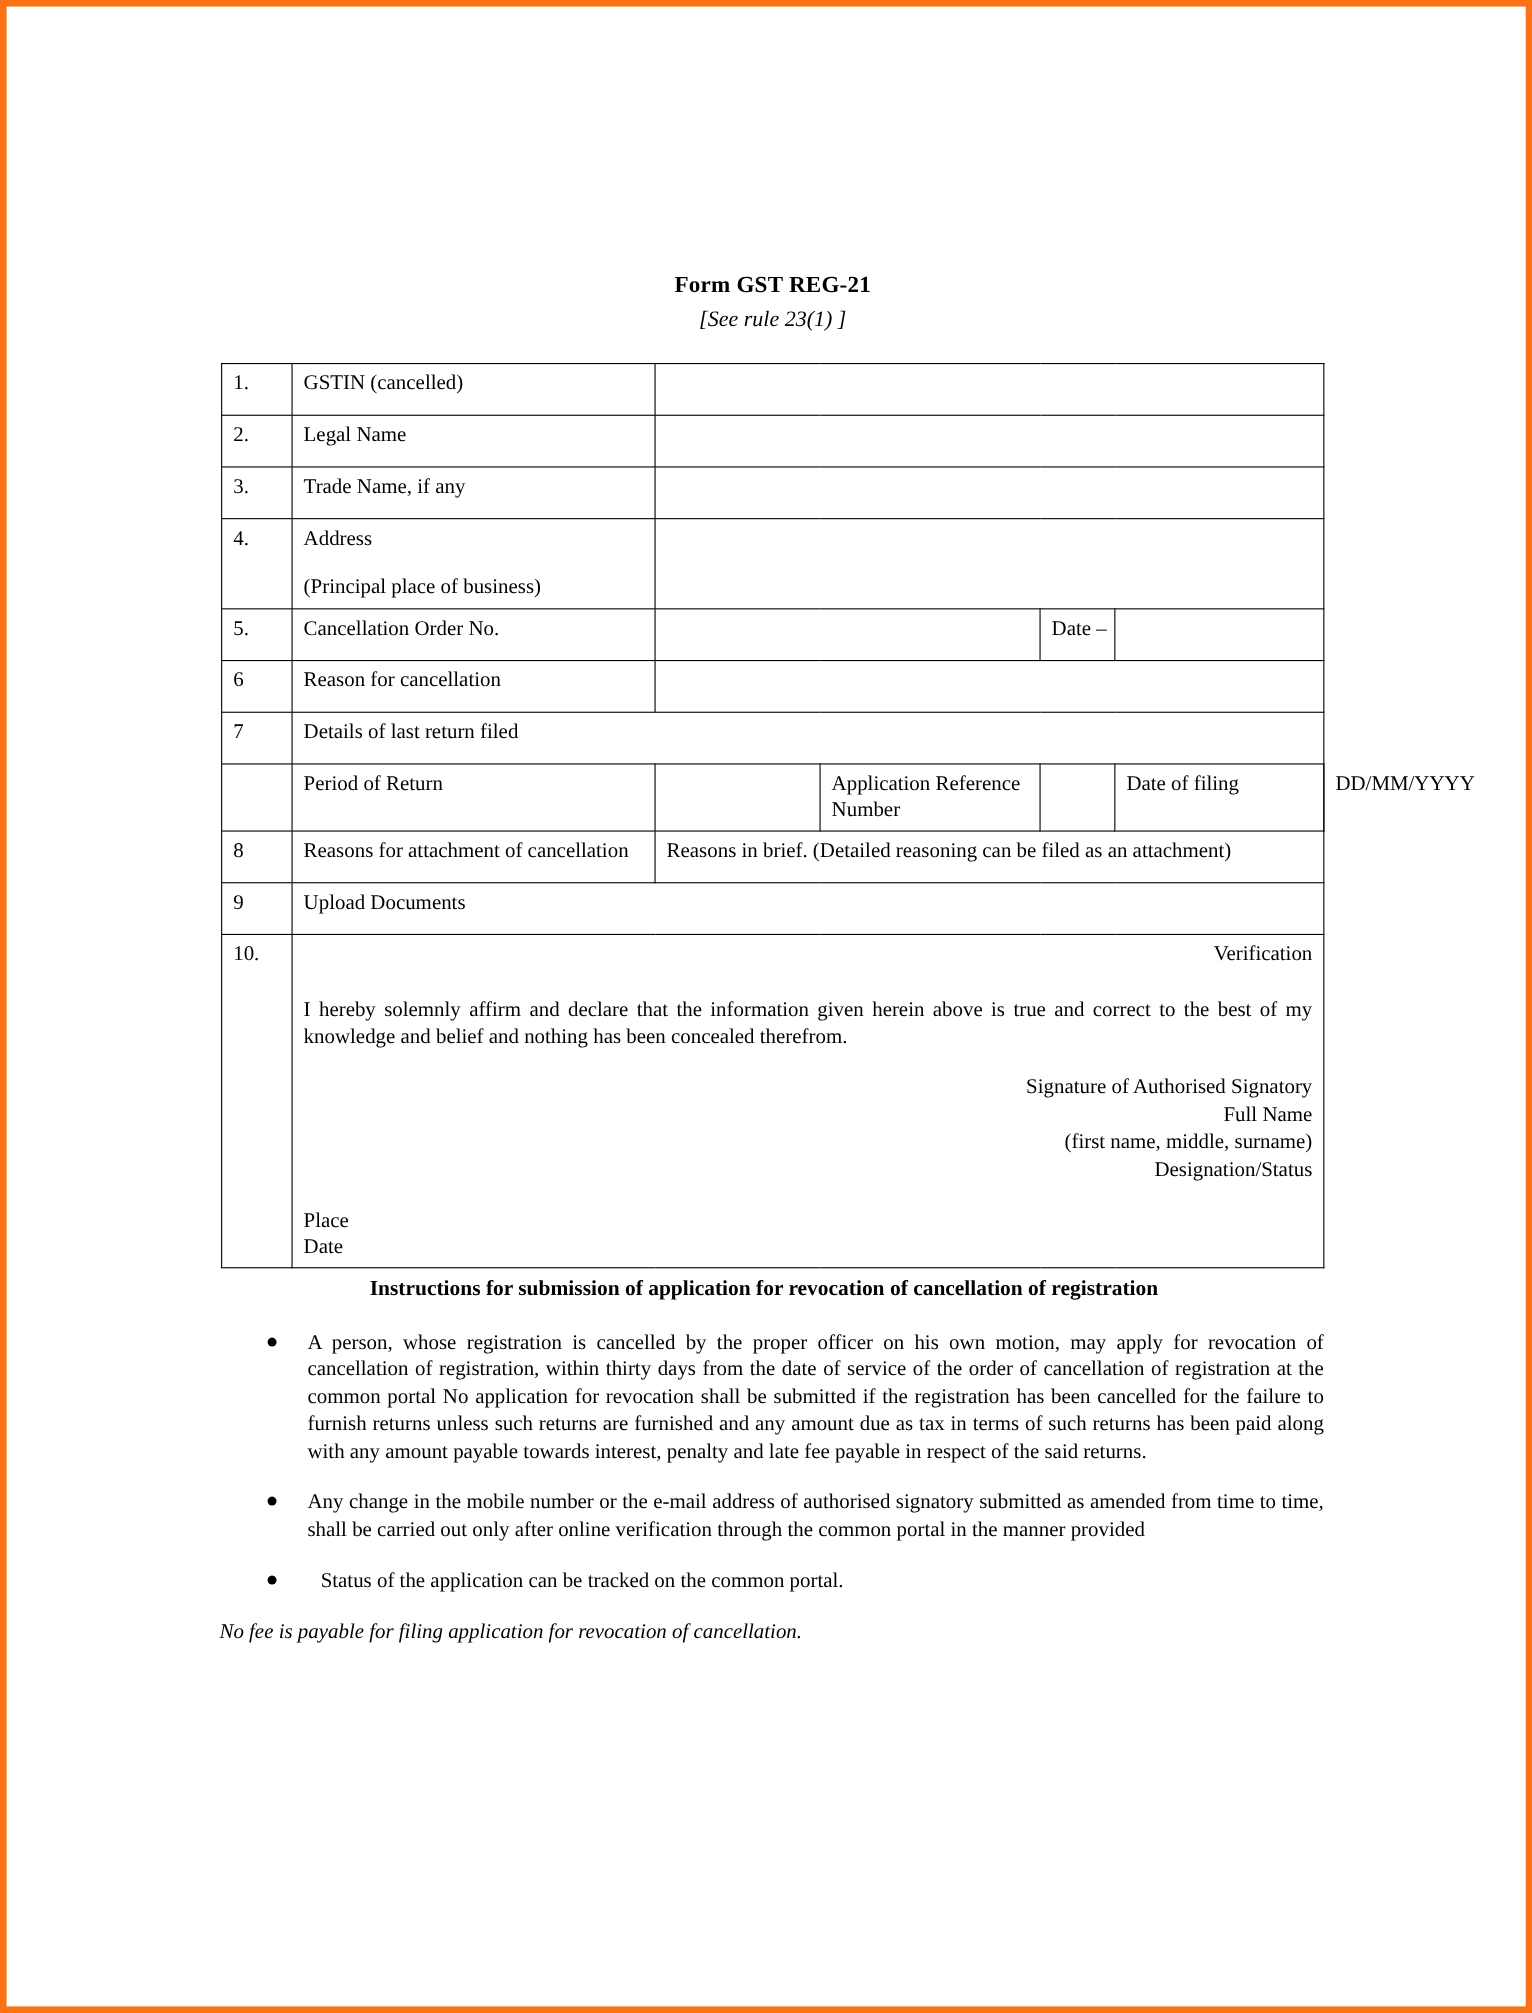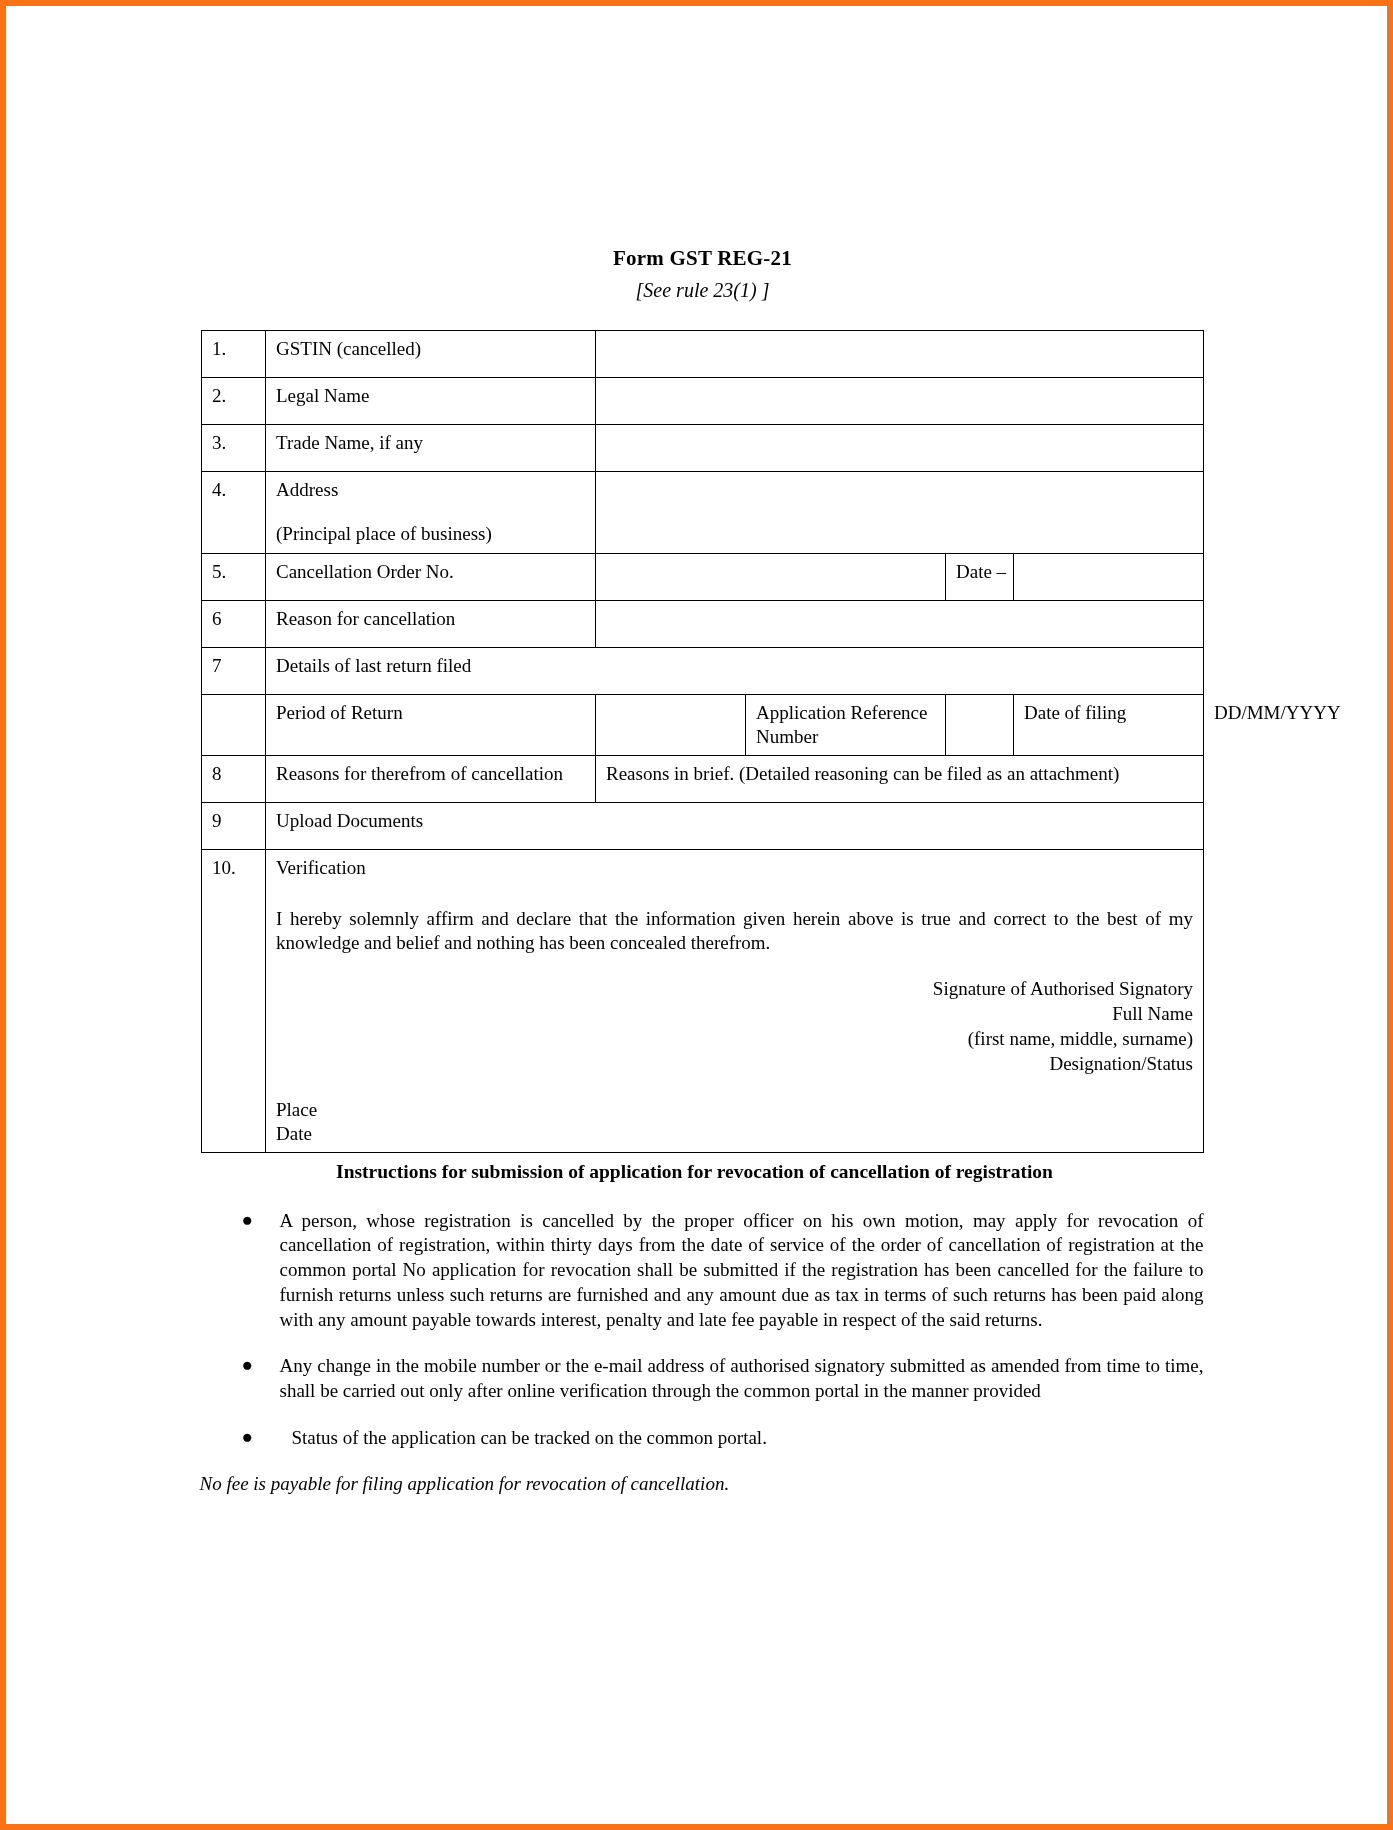--- a/index.html
+++ b/index.html
@@ -94,21 +94,21 @@
   td.tall-70 { height: 70px; }
   td.tall-56 { height: 56px; }
   td.tall-44 { height: 44px; }
 
   
   td.verif {
     height: 250px;
     padding-top: 8px;
     padding-bottom: 4px;
   }
-  .verif-title { margin: 0 0 0 0; }
+  .verif-title { margin: 0 0 0 0; text-align: right; }
   .verif-body {
     margin: 26px 0 0 0;
     text-align: justify;
     line-height: 1.3;
   }
   .sign-block {
     margin-top: 20px;
     text-align: right;
     line-height: 1.32;
   }
@@ -234,21 +234,21 @@
           <td class="sub-a tall-70">Period of Return</td>
           <td class="sub-b tall-70 blank"></td>
           <td class="sub-c tall-70">Application Reference Number</td>
           <td class="sub-d tall-70 blank"></td>
           <td class="sub-e tall-70">Date of filing</td>
           <td class="tall-70" style="white-space:nowrap">DD/MM/YYYY</td>
         </tr>
 
         <tr>
           <td class="sl tall-56">8</td>
-          <td class="lbl tall-56">Reasons for therefrom of cancellation</td>
+          <td class="lbl tall-56">Reasons for attachment of cancellation</td>
           <td class="tall-56" colspan="4">Reasons in brief. (Detailed reasoning can be filed as an attachment)</td>
         </tr>
 
         <tr>
           <td class="sl tall-44">9</td>
           <td class="tall-44" colspan="5">Upload Documents</td>
         </tr>
 
         <tr>
           <td class="sl verif">10.</td>

